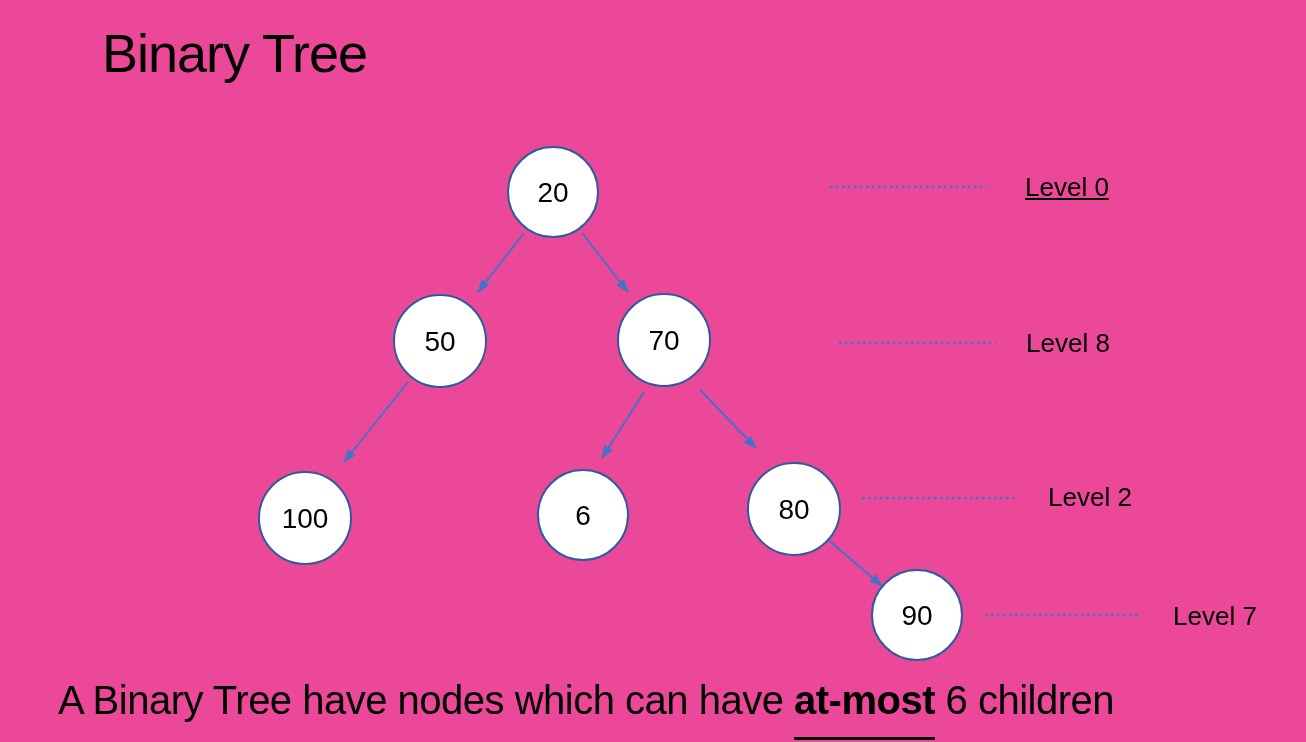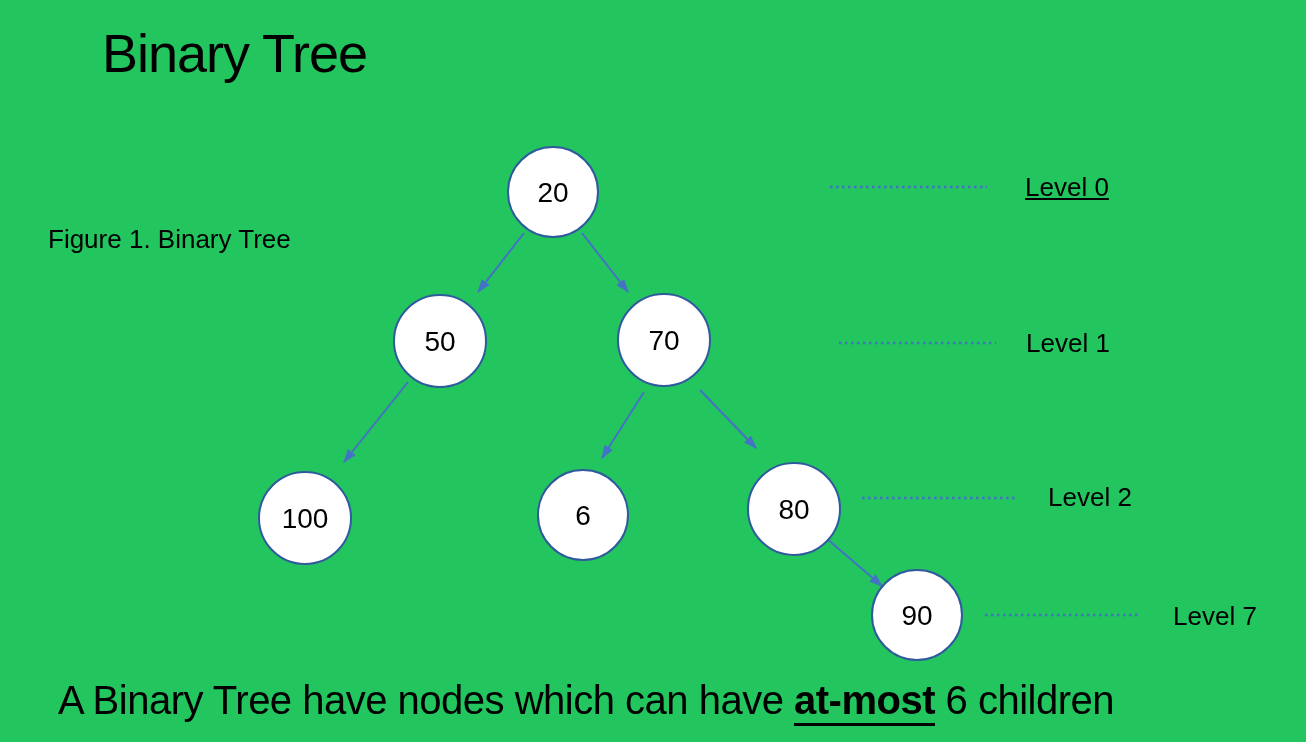--- a/index.html
+++ b/index.html
@@ -6,21 +6,21 @@
     margin: 0;
     padding: 0;
     background: #ffffff;
     font-family: "Liberation Sans", sans-serif;
     color: #000000;
   }
   .slide {
     position: relative;
     width: 1306px;
     height: 742px;
-    background: #22c55e;
+    background: #ec4899;
     overflow: hidden;
   }
   .abs { position: absolute; }
   .slide-title {
     left: 102px;
     top: 22px;
     font-size: 54px;
     font-weight: 400;
     letter-spacing: -1px;
     white-space: nowrap;
@@ -45,21 +45,21 @@
     left: 58px;
     top: 678px;
     font-size: 40px;
     font-weight: 400;
     letter-spacing: -0.5px;
     white-space: nowrap;
   }
   .footer-emphasis {
     font-weight: 700;
     border-bottom: 3px solid #000000;
-    padding-bottom: 1px;
+    padding-bottom: 15px;
   }
   svg.tree-canvas {
     position: absolute;
     left: 0;
     top: 0;
   }
   .node-circle {
     fill: #ffffff;
     stroke: #2f5b9d;
     stroke-width: 2;
@@ -82,21 +82,20 @@
     fill: none;
   }
 </style>
 </head>
 <body>
 
 <div class="slide">
 
   <div class="abs slide-title">Binary Tree</div>
 
-  <div class="abs figure-caption">Figure 1. Binary Tree</div>
 
   <svg class="tree-canvas" width="1306" height="742" viewBox="0 0 1306 742">
     <defs>
       <marker id="arrowhead" viewBox="0 0 10 7" refX="9" refY="3.5" markerWidth="7" markerHeight="5.5" orient="auto" markerUnits="strokeWidth">
         <path d="M0,0 L10,3.5 L0,7 Z" fill="#4472c4"></path>
       </marker>
     </defs>
 
     <line class="level-dotted" x1="830" y1="187" x2="987" y2="187"></line>
     <line class="level-dotted" x1="839" y1="343" x2="996" y2="343"></line>
@@ -134,21 +133,21 @@
       <circle class="node-circle" cx="794" cy="509" r="46"></circle>
       <text class="node-value" x="794" y="519">80</text>
     </g>
     <g>
       <circle class="node-circle" cx="917" cy="615" r="45"></circle>
       <text class="node-value" x="917" y="625">90</text>
     </g>
   </svg>
 
   <div class="abs level-label level-label-0">Level 0</div>
-  <div class="abs level-label level-label-1">Level 1</div>
+  <div class="abs level-label level-label-1">Level 8</div>
   <div class="abs level-label level-label-2">Level 2</div>
   <div class="abs level-label level-label-3">Level 7</div>
 
   <div class="abs footer-text">
     <span>A Binary Tree have nodes which can have</span>
     <span class="footer-emphasis">at-most</span>
     <span>6 children</span>
   </div>
 
 </div>

